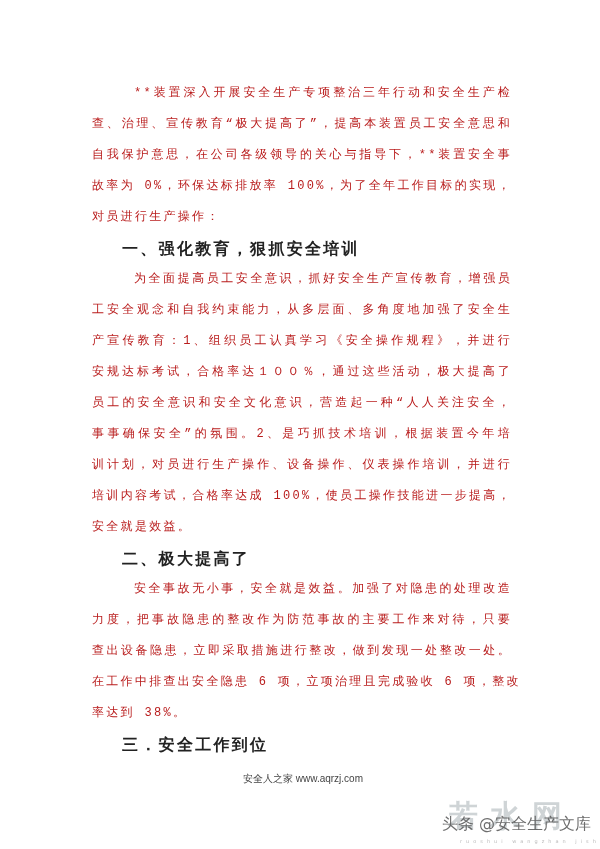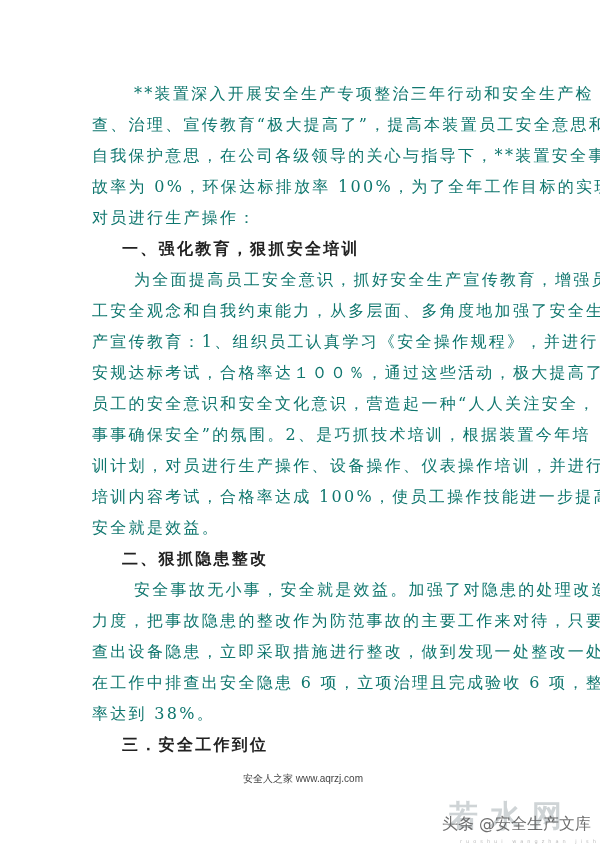--- a/index.html
+++ b/index.html
@@ -2,22 +2,22 @@
 <html><head>
   <meta charset="utf-8">
   <style>
     html, body { margin: 0; padding: 0; }
     body {
       width: 600px; height: 849px; background: #ffffff; position: relative; overflow: hidden;
       font-family: "DejaVu Serif", "Liberation Serif", serif; color: #2a2a2a;
     }
     .page { position: absolute; left: 92px; top: 78px; width: 420px; }
     .line {
-      height: 31px; line-height: 31px; font-size: 16px; white-space: nowrap;
-      letter-spacing: 2.3px; text-align: justify; text-align-last: justify; color: #0f766e;
+      height: 31px; line-height: 31px; font-size: 12px; white-space: nowrap;
+      letter-spacing: 2.3px; text-align: justify; text-align-last: justify; color: #b91c1c; font-family: Liberation Mono, monospace;
     }
     .line.last { text-align-last: left; }
     .line.indent { padding-left: 42px; }
     .line.heading {
       padding-left: 30px; font-weight: bold; text-align-last: left;
       font-family: Liberation Sans, sans-serif; font-size: 16px; color: #222;
     }
     .footer-site {
       position: absolute; left: 243px; top: 772px; font-size: 10px; color: #444;
       font-family: Liberation Sans, sans-serif; letter-spacing: 0;
@@ -52,21 +52,21 @@
   <div class="line indent">为全面提高员工安全意识，抓好安全生产宣传教育，增强员</div>
   <div class="line">工安全观念和自我约束能力，从多层面、多角度地加强了安全生</div>
   <div class="line">产宣传教育：1、组织员工认真学习《安全操作规程》，并进行</div>
   <div class="line">安规达标考试，合格率达１００％，通过这些活动，极大提高了</div>
   <div class="line">员工的安全意识和安全文化意识，营造起一种“人人关注安全，</div>
   <div class="line">事事确保安全”的氛围。2、是巧抓技术培训，根据装置今年培</div>
   <div class="line">训计划，对员进行生产操作、设备操作、仪表操作培训，并进行</div>
   <div class="line">培训内容考试，合格率达成 100%，使员工操作技能进一步提高，</div>
   <div class="line last">安全就是效益。</div>
 
-  <div class="line heading">二、狠抓隐患整改</div>
+  <div class="line heading">二、极大提高了</div>
 
   <div class="line indent">安全事故无小事，安全就是效益。加强了对隐患的处理改造</div>
   <div class="line">力度，把事故隐患的整改作为防范事故的主要工作来对待，只要</div>
   <div class="line">查出设备隐患，立即采取措施进行整改，做到发现一处整改一处。</div>
   <div class="line">在工作中排查出安全隐患 6 项，立项治理且完成验收 6 项，整改</div>
   <div class="line last">率达到 38%。</div>
 
   <div class="line heading">三．安全工作到位</div>
 </div>
 

